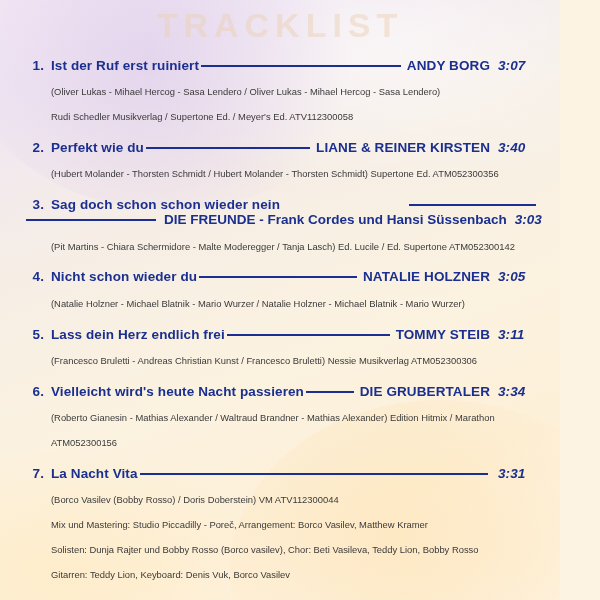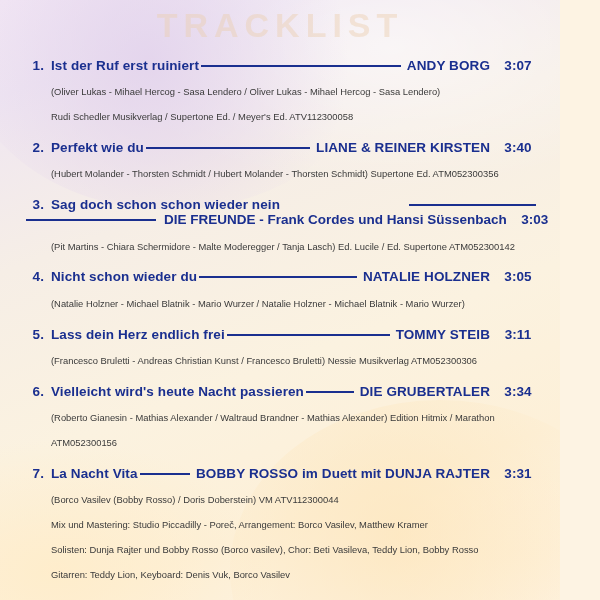--- a/index.html
+++ b/index.html
@@ -95,22 +95,23 @@
     min-width: 10px;
   }
   .track-artist {
     flex: 0 0 auto;
     text-align: right;
     padding-left: 4px;
   }
   .track-time {
     flex: 0 0 auto;
     width: 40px;
-    text-align: center;
+    text-align: left;
     margin-left: 8px;
+    font-style: italic;
   }
   .track-head.two-line .track-title {
     flex: 1 1 auto;
   }
   .track-line2 {
     display: flex;
     align-items: baseline;
     color: #1a2f8f;
     font-weight: bold;
     font-size: 13.5px;
@@ -226,21 +227,20 @@
         <span class="crline">(Roberto Gianesin - Mathias Alexander / Waltraud Brandner - Mathias Alexander) Edition Hitmix / Marathon</span>
         <span class="crline">ATM052300156</span>
       </div>
     </div>
 
     <div class="track">
       <div class="track-head">
         <span class="track-num">7.</span>
         <span class="track-title">La Nacht Vita</span>
         <span class="dots"></span>
-        <span class="track-artist">BOBBY ROSSO im Duett mit DUNJA RAJTER</span>
         <span class="track-time">3:31</span>
       </div>
       <div class="credits">
         <span class="crline">(Borco Vasilev                                            (Bobby Rosso) / Doris Doberstein) VM  ATV112300044</span>
         <span class="crline">Mix und Mastering: Studio Piccadilly - Poreč, Arrangement: Borco Vasilev, Matthew Kramer</span>
         <span class="crline">Solisten: Dunja Rajter und Bobby Rosso (Borco vasilev), Chor: Beti Vasileva, Teddy Lion, Bobby Rosso</span>
         <span class="crline">Gitarren: Teddy Lion, Keyboard: Denis Vuk, Borco Vasilev</span>
       </div>
     </div>
 

